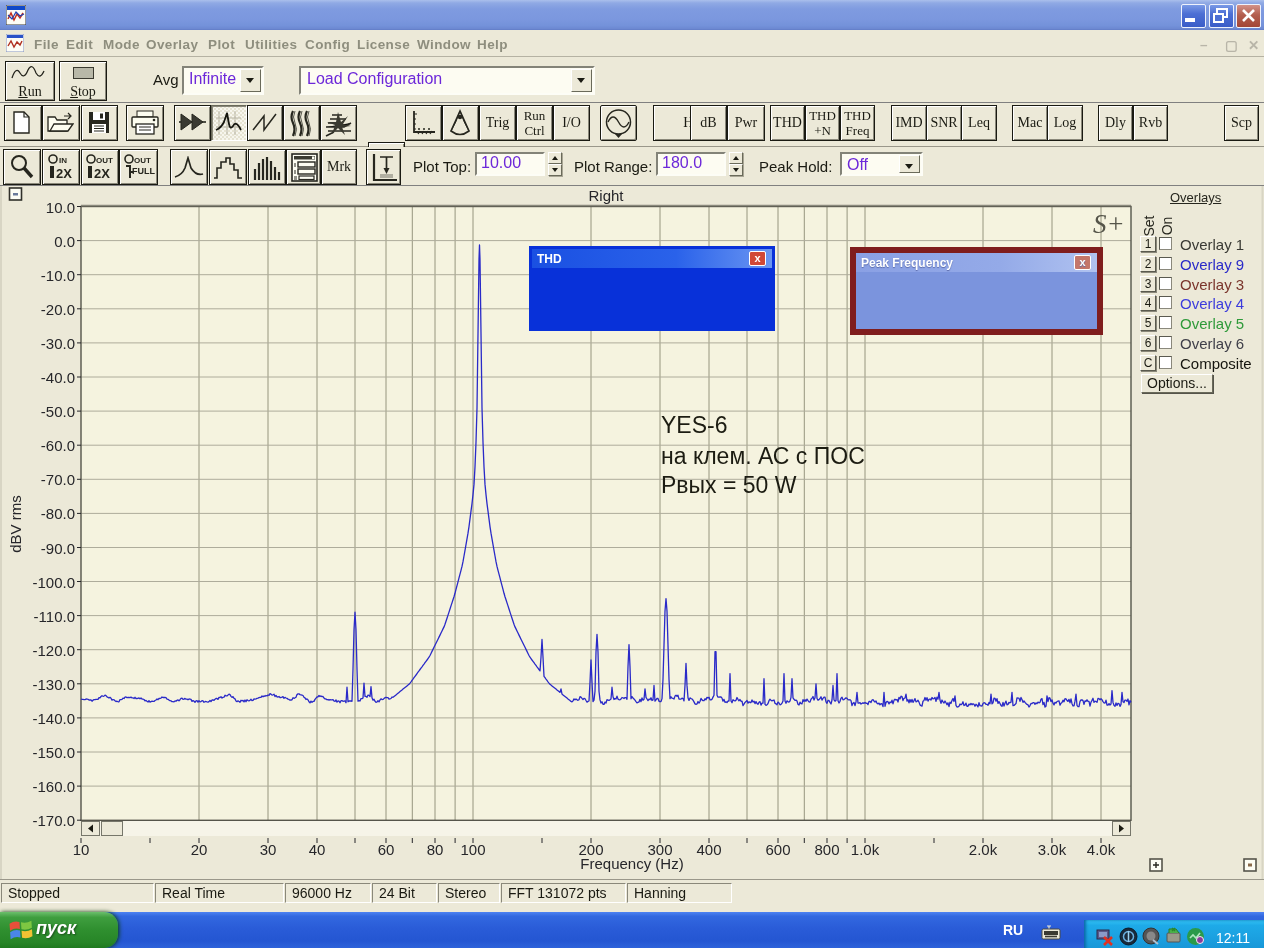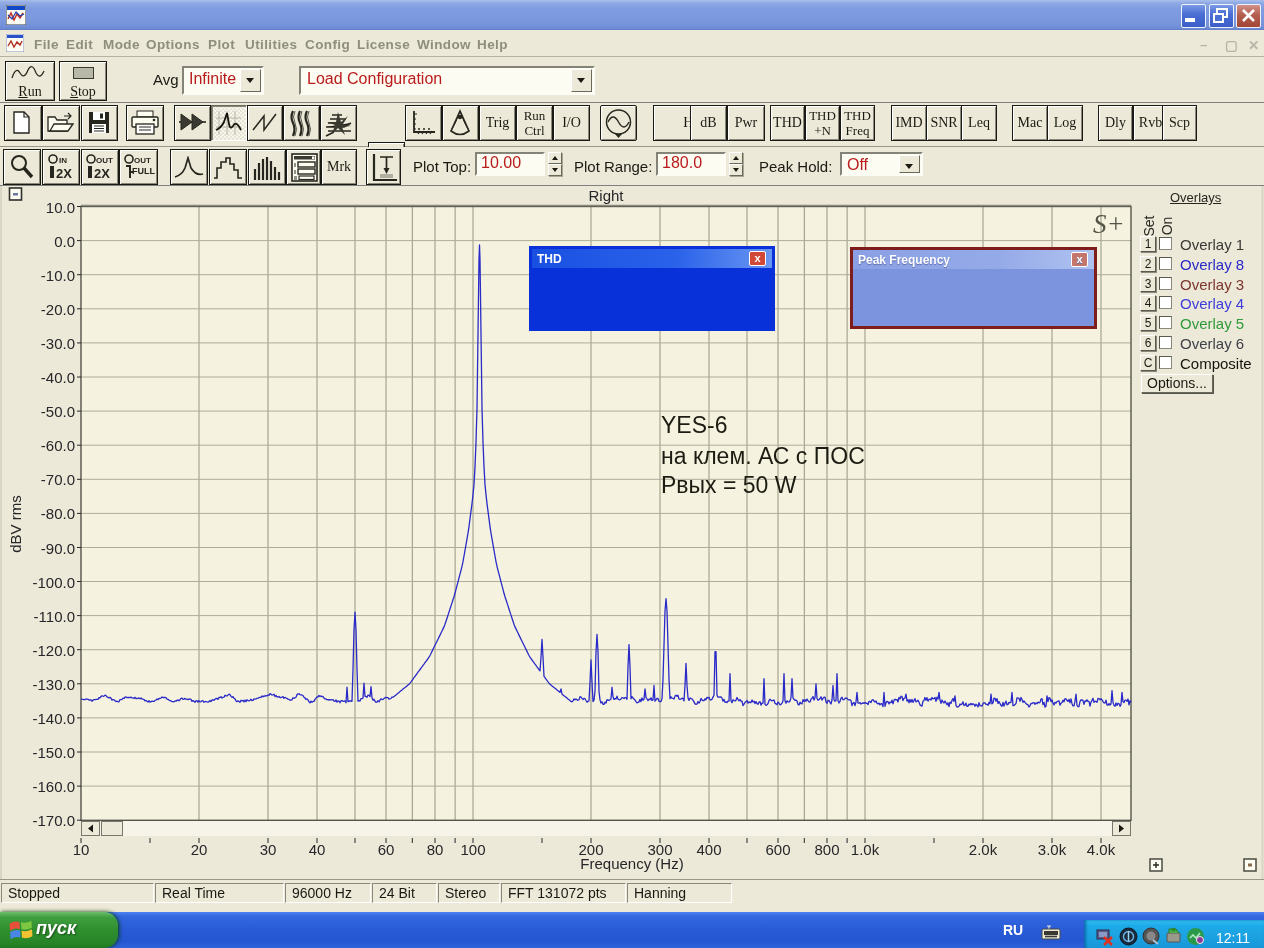--- a/index.html
+++ b/index.html
@@ -19,35 +19,35 @@
 
 .tbar{left:0;width:1264px;background:#ece9d8;}
 #tb1{top:57px;height:45px;border-bottom:1px solid #808080;}
 #tb2{top:103px;height:43px;border-bottom:1px solid #9a978a;}
 #tb3{top:147px;height:38px;border-bottom:1px solid #808080;}
 .btn3d{position:absolute;background:#ece9d8;border-top:1px solid #fff;border-left:1px solid #fff;
  border-right:1px solid #6a6a5a;border-bottom:1px solid #6a6a5a;box-shadow:1px 1px 0 #403f33;}
 .bigbtn{border:1px solid #1a1a12;box-shadow:inset 1px 1px 0 #fff, inset -1px -1px 0 #8a887a;}
 .tbtxt{font-size:14px;color:#1a1a12;text-align:center;font-family:"Liberation Serif",serif;}
 .combo{position:absolute;background:#fdfcf2;border-top:2px solid #838378;border-left:2px solid #838378;
- border-bottom:2px solid #fdfdf6;border-right:2px solid #fdfdf6;font-size:16px;color:#b91c1c;}
+ border-bottom:2px solid #fdfdf6;border-right:2px solid #fdfdf6;font-size:16px;color:#6d28d9;}
 .combobtn{position:absolute;right:1px;top:1px;bottom:1px;width:19px;background:#ece9d8;
  border:1px solid #fff;border-right-color:#6a6a5a;border-bottom-color:#6a6a5a;}
 .darr{position:absolute;width:0;height:0;border-left:4px solid transparent;border-right:4px solid transparent;border-top:5px solid #1a1a12;}
 .spin{position:absolute;width:14px;height:24px;}
 .spin .sb{position:absolute;left:0;width:12px;height:10px;background:#ece9d8;border:1px solid #fff;border-right-color:#6a6a5a;border-bottom-color:#6a6a5a;box-shadow:1px 1px 0 #a9a695;}
 .uarr{position:absolute;width:0;height:0;border-left:3px solid transparent;border-right:3px solid transparent;border-bottom:4px solid #1a1a12;}
 .darrS{position:absolute;width:0;height:0;border-left:3px solid transparent;border-right:3px solid transparent;border-top:4px solid #1a1a12;}
 .lbl{position:absolute;font-size:15px;color:#1a1a12;}
 
 #plotwin{left:0;top:186px;width:1264px;height:694px;background:#ece9d8;}
 #plotsvg{position:absolute;left:0;top:0;}
 
 .fwin{position:absolute;border:3px solid #0831d9;background:#0831d9;}
-.fwin2{position:absolute;border:3px solid #7f1d1d;background:#7b94dd;}
+.fwin2{position:absolute;border:6px solid #7f1d1d;background:#7b94dd;}
 .ftitle{height:16px;color:#fff;font-size:12px;font-weight:bold;padding-left:5px;padding-top:3px;position:relative;}
 .fbody{background:#fffef2;border:2px solid #30303a;margin-top:0px;position:relative;}
 .fclose{position:absolute;right:6px;top:2px;width:15px;height:13px;border-radius:2px;
  background:#d14836;border:1px solid #fff;color:#fff;font-size:11px;font-weight:bold;text-align:center;line-height:12px;}
 .bigval{font-size:47px;color:#000;white-space:nowrap;transform-origin:left top;line-height:46px;}
 
 .ovbtn{position:absolute;width:14px;height:14px;background:#ece9d8;border:1px solid #fff;
  border-right-color:#5a5a4e;border-bottom-color:#5a5a4e;box-shadow:1px 1px 0 #8a887a;
  font-size:12px;color:#1a1a12;text-align:center;line-height:14px;}
 .ovchk{position:absolute;width:11px;height:11px;background:#fff;border:1px solid #8a887c;border-top-color:#5a5a50;border-left-color:#5a5a50;}
@@ -96,21 +96,21 @@
 </div>
 <div class="abs" id="menubar">
  <svg class="abs" style="left:6px;top:4px" width="18" height="18" viewBox="0 0 18 18">
   <rect x="0" y="0" width="18" height="18" fill="#fdfdf6" stroke="#8090c0"></rect>
   <rect x="1" y="1" width="16" height="3" fill="#2a52c8"></rect>
   <polyline points="2,12 5,7 8,13 11,8 14,11 16,7" fill="none" stroke="#b03020" stroke-width="1.4"></polyline>
  </svg>
  <span class="mi" style="left:34px">File</span>
  <span class="mi" style="left:66px">Edit</span>
  <span class="mi" style="left:103px">Mode</span>
- <span class="mi" style="left:146px">Options</span>
+ <span class="mi" style="left:146px">Overlay</span>
  <span class="mi" style="left:208px">Plot</span>
  <span class="mi" style="left:245px">Utilities</span>
  <span class="mi" style="left:305px">Config</span>
  <span class="mi" style="left:357px">License</span>
  <span class="mi" style="left:417px">Window</span>
  <span class="mi" style="left:477px">Help</span>
  <span class="mi" style="left:1200px;color:#b8b5a8">–</span>
  <span class="mi" style="left:1225px;color:#b8b5a8">▢</span>
  <span class="mi" style="left:1248px;color:#b8b5a8">✕</span>
 </div>
@@ -235,21 +235,21 @@
  <div class="btn3d bigbtn tbtxt" style="left:770px;top:2px;width:33px;height:34px;line-height:34px;">THD</div>
  <div class="btn3d bigbtn tbtxt" style="left:805px;top:2px;width:33px;height:32px;line-height:15px;padding-top:2px;font-size:13px;">THD<br>+N</div>
  <div class="btn3d bigbtn tbtxt" style="left:840px;top:2px;width:33px;height:32px;line-height:15px;padding-top:2px;font-size:13px;">THD<br>Freq</div>
  <div class="btn3d bigbtn tbtxt" style="left:891px;top:2px;width:34px;height:34px;line-height:34px;">IMD</div>
  <div class="btn3d bigbtn tbtxt" style="left:926px;top:2px;width:34px;height:34px;line-height:34px;">SNR</div>
  <div class="btn3d bigbtn tbtxt" style="left:961px;top:2px;width:34px;height:34px;line-height:34px;">Leq</div>
  <div class="btn3d bigbtn tbtxt" style="left:1012px;top:2px;width:34px;height:34px;line-height:34px;">Mac</div>
  <div class="btn3d bigbtn tbtxt" style="left:1047px;top:2px;width:34px;height:34px;line-height:34px;">Log</div>
  <div class="btn3d bigbtn tbtxt" style="left:1098px;top:2px;width:33px;height:34px;line-height:34px;">Dly</div>
  <div class="btn3d bigbtn tbtxt" style="left:1133px;top:2px;width:33px;height:34px;line-height:34px;">Rvb</div>
- <div class="btn3d bigbtn tbtxt" style="left:1162px;top:2px;width:33px;height:34px;line-height:34px;">Scp</div>
+ <div class="btn3d bigbtn tbtxt" style="left:1224px;top:2px;width:33px;height:34px;line-height:34px;">Scp</div>
 </div>
 <div class="abs tbar" id="tb3">
  <div class="btn3d bigbtn" style="left:3px;top:2px;width:36px;height:34px;">
   <svg style="position:absolute;left:5px;top:4px" width="26" height="26" viewBox="0 0 26 26">
    <circle cx="10" cy="9" r="7" fill="none" stroke="#26261e" stroke-width="2"></circle>
    <path d="M15,14 L23,23" stroke="#26261e" stroke-width="3.4"></path>
   </svg>
     </div>
  <div class="btn3d bigbtn" style="left:42px;top:2px;width:36px;height:34px;">
   <svg style="position:absolute;left:4px;top:4px" width="29" height="27" viewBox="0 0 29 27">
@@ -477,21 +477,21 @@
 <div class="abs" style="left:1140px;top:186px;width:124px;height:694px;">
  <span style="position:absolute;left:30px;top:4px;font-size:13px;color:#26261e;text-decoration:underline;">Overlays</span>
  <span style="position:absolute;left:-6px;top:32px;font-size:14px;color:#26261e;transform:rotate(-90deg);transform-origin:center;display:inline-block;width:30px;text-align:center;">Set</span>
  <span style="position:absolute;left:12px;top:32px;font-size:14px;color:#26261e;transform:rotate(-90deg);transform-origin:center;display:inline-block;width:30px;text-align:center;">On</span>
  <div id="ovrows">
       <div class="ovbtn" style="left:0px;top:50px;">1</div>
       <div class="ovchk" style="left:19px;top:51px;"></div>
       <div class="ovlbl" style="left:40px;top:50px;color:#3a3a34;">Overlay 1</div>
       <div class="ovbtn" style="left:0px;top:69.8px;">2</div>
       <div class="ovchk" style="left:19px;top:70.8px;"></div>
-      <div class="ovlbl" style="left:40px;top:69.8px;color:#2a2ac8;">Overlay 8</div>
+      <div class="ovlbl" style="left:40px;top:69.8px;color:#2a2ac8;">Overlay 9</div>
       <div class="ovbtn" style="left:0px;top:89.6px;">3</div>
       <div class="ovchk" style="left:19px;top:90.6px;"></div>
       <div class="ovlbl" style="left:40px;top:89.6px;color:#7a352c;">Overlay 3</div>
       <div class="ovbtn" style="left:0px;top:109.4px;">4</div>
       <div class="ovchk" style="left:19px;top:110.4px;"></div>
       <div class="ovlbl" style="left:40px;top:109.4px;color:#3c3cdc;">Overlay 4</div>
       <div class="ovbtn" style="left:0px;top:129.2px;">5</div>
       <div class="ovchk" style="left:19px;top:130.2px;"></div>
       <div class="ovlbl" style="left:40px;top:129.2px;color:#2f9a3a;">Overlay 5</div>
       <div class="ovbtn" style="left:0px;top:149px;">6</div>

